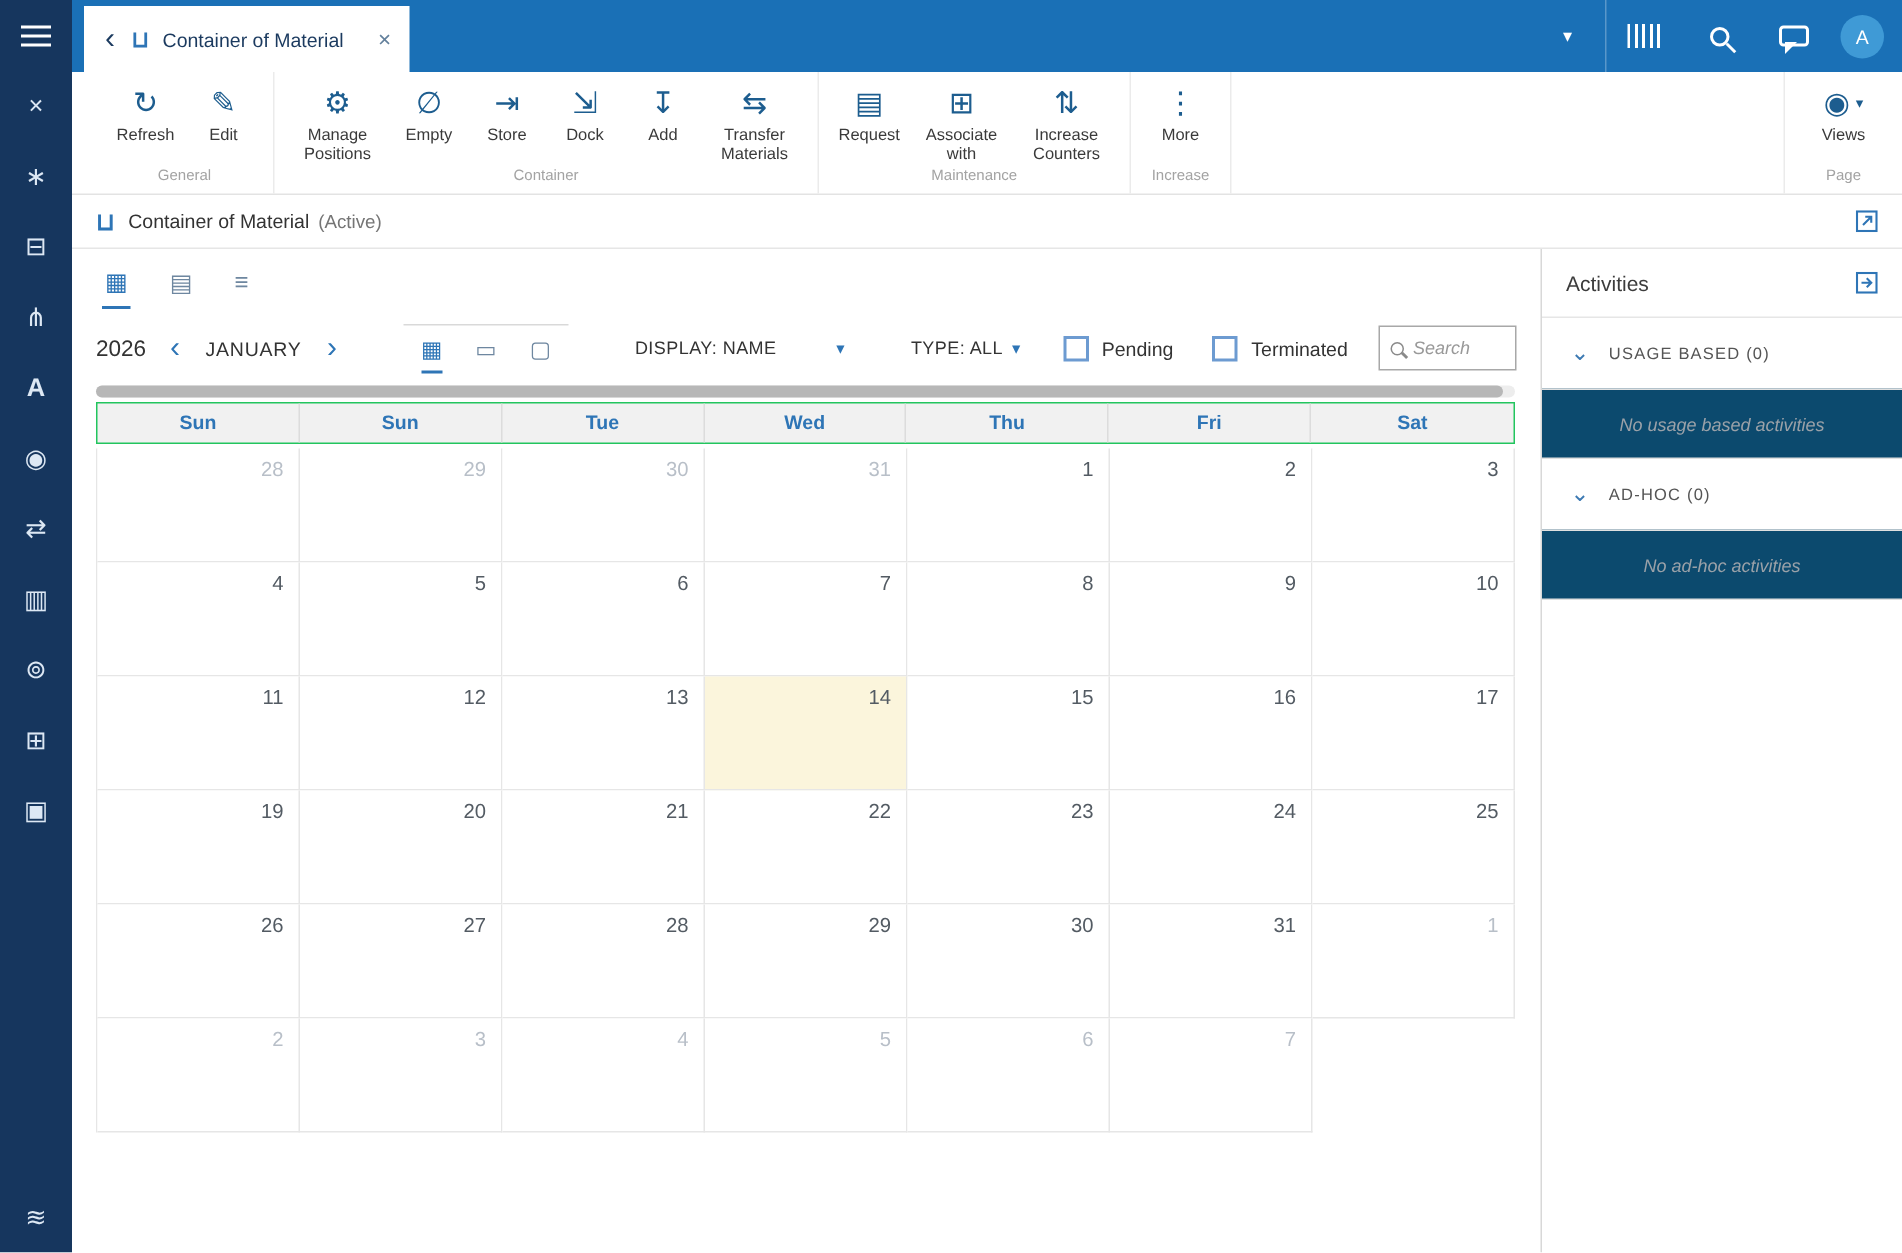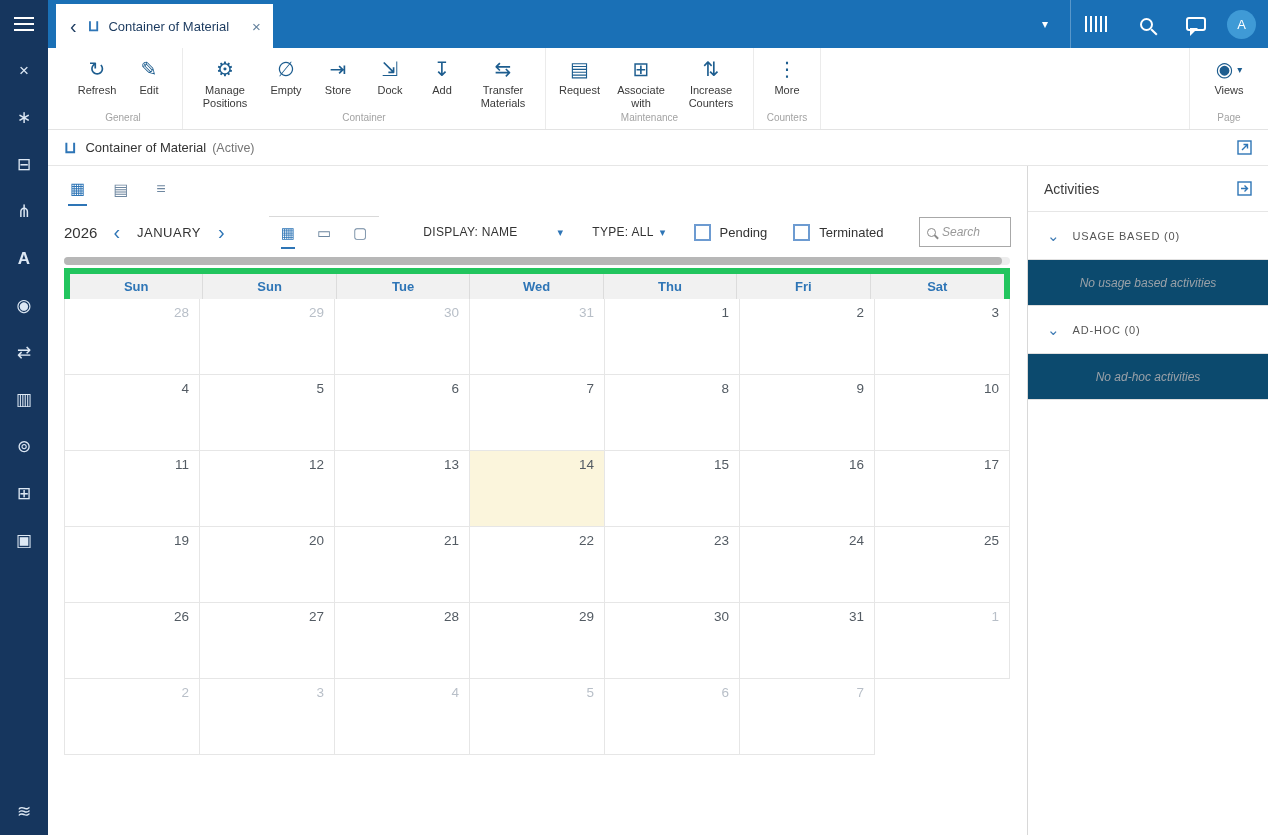--- a/index.html
+++ b/index.html
@@ -60,37 +60,37 @@
   .controls{position:absolute;left:48px;top:208px;width:979px;height:48px;display:flex;align-items:center;padding:0 16px}
   .yr{font-size:15px;color:#333}
   .navchev{color:#2e75b6;font-size:20px;line-height:1;padding:0 16px;cursor:pointer}
   .mon{font-size:13px;color:#333;letter-spacing:.5px;min-width:66px;text-align:center}
   .mode-group{display:flex;gap:22px;margin-left:28px;border-top:1px solid #d9d9d9;padding:7px 12px 0}
   .mode{font-size:15px;color:#6e87a0;padding-bottom:5px;cursor:pointer}
   .mode.active{color:#2e75b6;border-bottom:2px solid #2e75b6}
   .filter{display:flex;align-items:center;font-size:12px;color:#333;letter-spacing:.3px;cursor:pointer}
   .filter .fcaret{color:#2e75b6;font-size:11px}
   .filter.display{margin-left:44px;width:140px;justify-content:space-between}
-  .filter.type{margin-left:29px;gap:6px}
+  .filter.type{margin-left:44px;gap:6px}
   .cbrow{display:flex;align-items:center;gap:26px;margin-left:28px}
   .cbwrap{display:flex;align-items:center;gap:9px;cursor:pointer}
   .cbox{width:17px;height:17px;border:2px solid #higher;border:2px solid #6d9bd1;background:#fff;display:inline-block}
   .cblbl{font-size:13px;color:#333}
   .searchbox{margin-left:auto;width:92px;height:30px;border:1px solid #a8a8a8;display:flex;align-items:center;padding:0 7px;gap:6px;background:#fff}
   .smag{position:relative;width:9px;height:9px;border:1.5px solid #8a8a8a;border-radius:50%;flex:none}
   .smag::after{content:"";position:absolute;width:5px;height:1.5px;background:#8a8a8a;transform:rotate(45deg);right:-4px;bottom:-2px}
   .searchbox input{border:none;outline:none;width:58px;font-size:12px;font-style:italic;color:#555;font-family:"Liberation Sans",sans-serif}
   .searchbox input::placeholder{color:#999;font-style:italic}
 
   
   .hscroll{position:absolute;left:64px;top:257px;width:946px;height:8px;background:#ededed;border-radius:4px}
   .hthumb{position:absolute;left:0;top:0;height:8px;width:938px;background:#b7b7b7;border-radius:4px;cursor:pointer}
 
   
-  .ghead{position:absolute;left:64px;top:268px;width:946px;display:grid;grid-template-columns:repeat(7,1fr);background:#f1f1f1;border:6px solid #22c55e}
+  .ghead{position:absolute;left:64px;top:268px;width:946px;display:grid;grid-template-columns:repeat(7,1fr);background:#f1f1f1;border:1px solid #22c55e}
   .dh{height:26px;line-height:26px;text-align:center;color:#2e75b6;font-size:13px;font-weight:700;border-right:1px solid #dcdcdc}
   .dh:last-child{border-right:none}
   .gbody{position:absolute;left:64px;top:299px;width:946px;display:grid;grid-template-columns:repeat(7,1fr);grid-auto-rows:76px;border-left:1px solid #e6e6e6}
   .cell{position:relative;background:#fff;border-right:1px solid #e6e6e6;border-bottom:1px solid #e6e6e6;cursor:pointer}
   .cell.today{background:#fbf5dc}
   .daynum{position:absolute;top:6px;right:10px;font-size:13.5px;color:#535b63}
   .cell.out .daynum{color:#b8bfc8}
 
   
   .panel{position:absolute;left:1027px;top:166px;right:0;bottom:0;background:#fff;border-left:1px solid #d8d8d8}
@@ -214,21 +214,21 @@
         </div>
         <div class="rgroup-label">Maintenance</div>
       </div>
       <div class="rgroup">
         <div class="rbuttons">
           <div class="rbtn">
             <span class="rglyph">⋮</span>
             <span class="rlbl">More</span>
           </div>
         </div>
-        <div class="rgroup-label">Counters</div>
+        <div class="rgroup-label">Increase</div>
       </div>
     </div>
   <div class="rgroup page">
     <div class="rbuttons">
       <div class="rbtn">
         <span class="views-glyph-row">
           <span class="rglyph">◉</span>
           <span class="views-caret">▾</span>
         </span>
         <span class="rlbl">Views</span>

